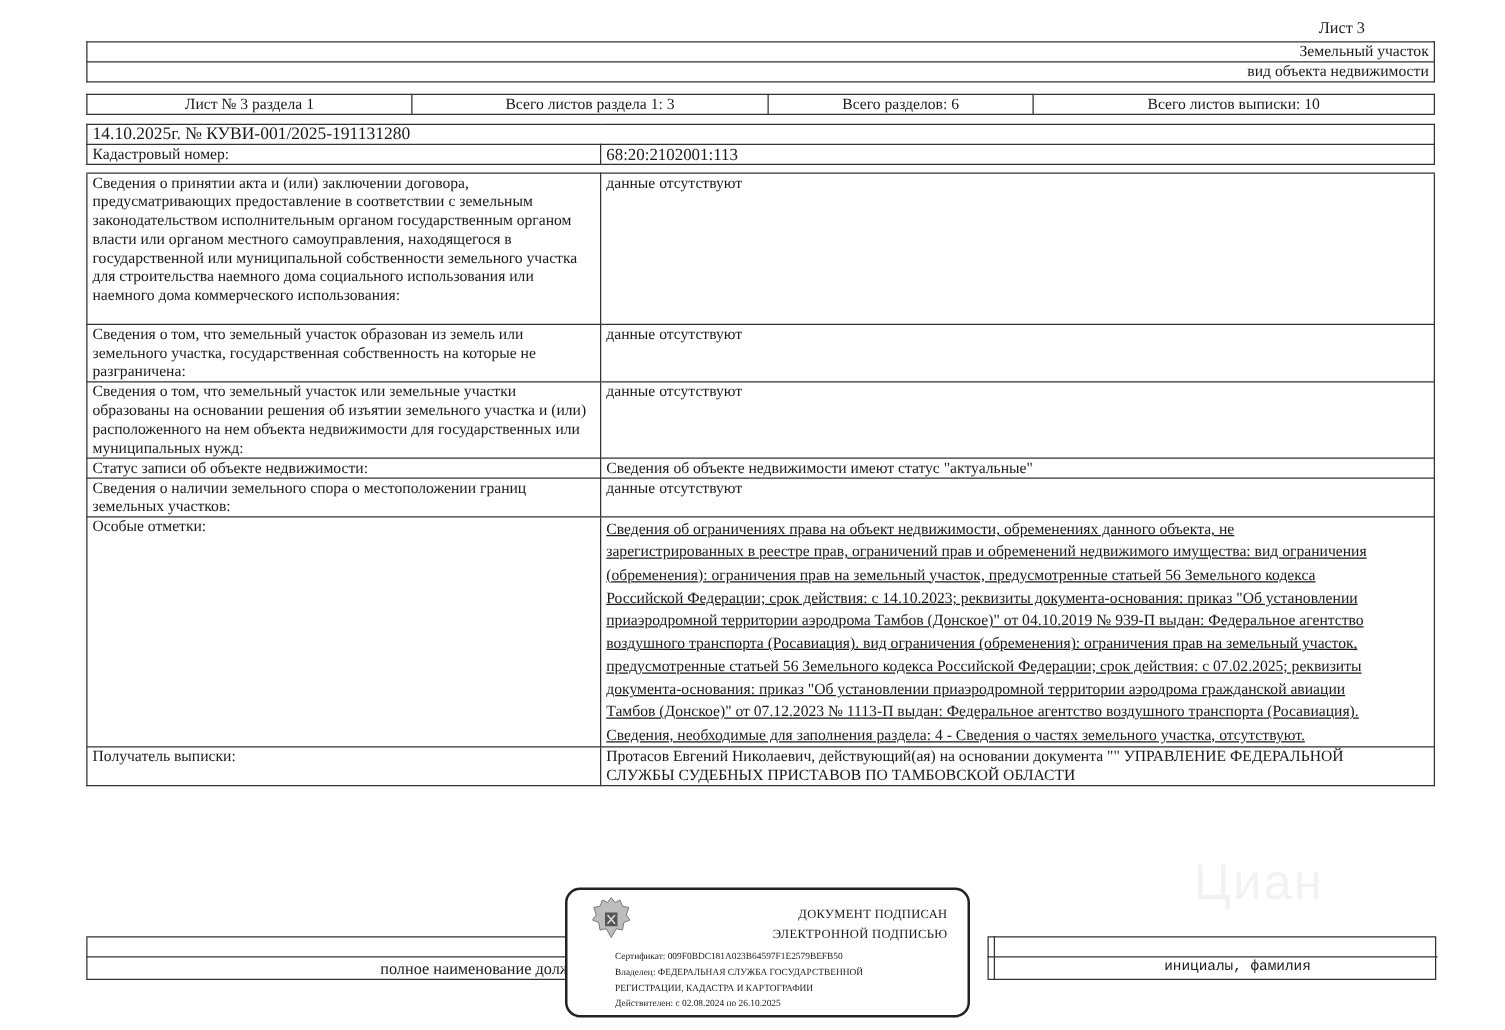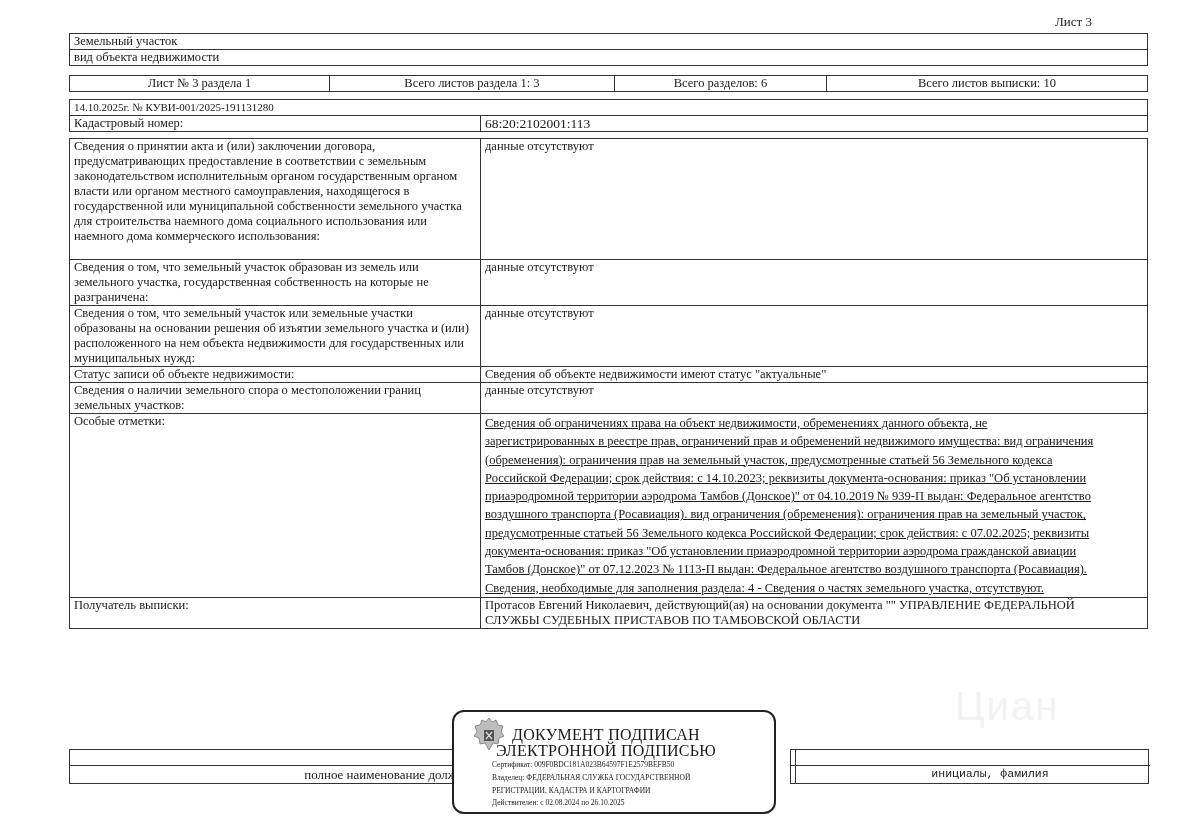--- a/index.html
+++ b/index.html
@@ -2,32 +2,32 @@
 <html><head>
 <meta charset="utf-8">
 <style>
   html, body { margin:0; padding:0; background:#ffffff; }
   body { width:1204px; height:824px; position:relative; overflow:hidden;
          font-family:"Liberation Serif", "DejaVu Serif", serif; color:#1a1a1a; font-size:12.5px; }
   .abs { position:absolute; }
   .sheet-no { right:112px; top:14px; font-size:13px;font-family:Liberation Serif, serif; }
   table { border-collapse:collapse; position:absolute; left:69px; width:1079px; }
   td { border:1.5px solid #333; padding:0 4px; vertical-align:top; line-height:15px; }
-  .center { text-align:left; }
+  .center { text-align:right; }
   .t-title td { height:15px; line-height:15px; }
   .t-meta { top:75px; }
   .t-meta td { height:15px; text-align:center; }
   .t-main { top:99px; }
   .t-main td.k { width:402px; }
   .t-main td.v { line-height:15px; }
   .t-main td.long { line-height:18.3px;text-decoration:underline; }
   .sig-line { position:absolute; border:1.5px solid #333; }
   .stamp { position:absolute; left:452px; top:710px; width:320px; height:100px;
            border:2.5px solid #222; border-radius:12px; background:#fff; }
-  .stamp .h { position:absolute; left:0; right:16px; text-align:center; font-size:16px; letter-spacing:0.3px; }
+  .stamp .h { position:absolute; left:0; right:16px; text-align:right; font-size:10px; letter-spacing:0.3px; }
   .stamp .s { position:absolute; left:20px; font-size:7.5px; white-space:nowrap;padding-left:18px; }
   .emblem { position:absolute; left:18px; top:4px; width:34px; height:38px; }
   .watermark { position:absolute; left:955px; top:684px; font-family:"Liberation Sans", sans-serif;
                font-size:40px; color:#f2f2f2; letter-spacing:2px; }
 </style>
 </head>
 <body>
 
 <div class="abs sheet-no">Лист 3</div>
 
@@ -49,21 +49,21 @@
     <td style="width:276px;">Всего листов раздела 1: 3</td>
     <td style="width:203px;">Всего разделов: 6</td>
     <td>Всего листов выписки: 10</td>
   </tr>
 </tbody>
   </table>
 
 <table class="t-main">
   <tbody>
       <tr>
-    <td colspan="2" style="font-size:11px;">14.10.2025г. № КУВИ-001/2025-191131280</td>
+    <td colspan="2" style="font-size:14px;">14.10.2025г. № КУВИ-001/2025-191131280</td>
   </tr>
   <tr>
     <td class="k">Кадастровый номер:</td>
     <td class="v" style="font-size:13.5px;">68:20:2102001:113</td>
   </tr>
   <tr>
         <td colspan="2" style="height:6px;padding:0;border-left:none;border-right:none;"></td>
       </tr>
   <tr>
     <td class="k" style="height:120px;">Сведения о принятии акта и (или) заключении договора, предусматривающих предоставление в соответствии с земельным законодательством исполнительным органом государственным органом власти или органом местного самоуправления, находящегося в государственной или муниципальной собственности земельного участка для строительства наемного дома социального использования или наемного дома коммерческого использования:</td>

